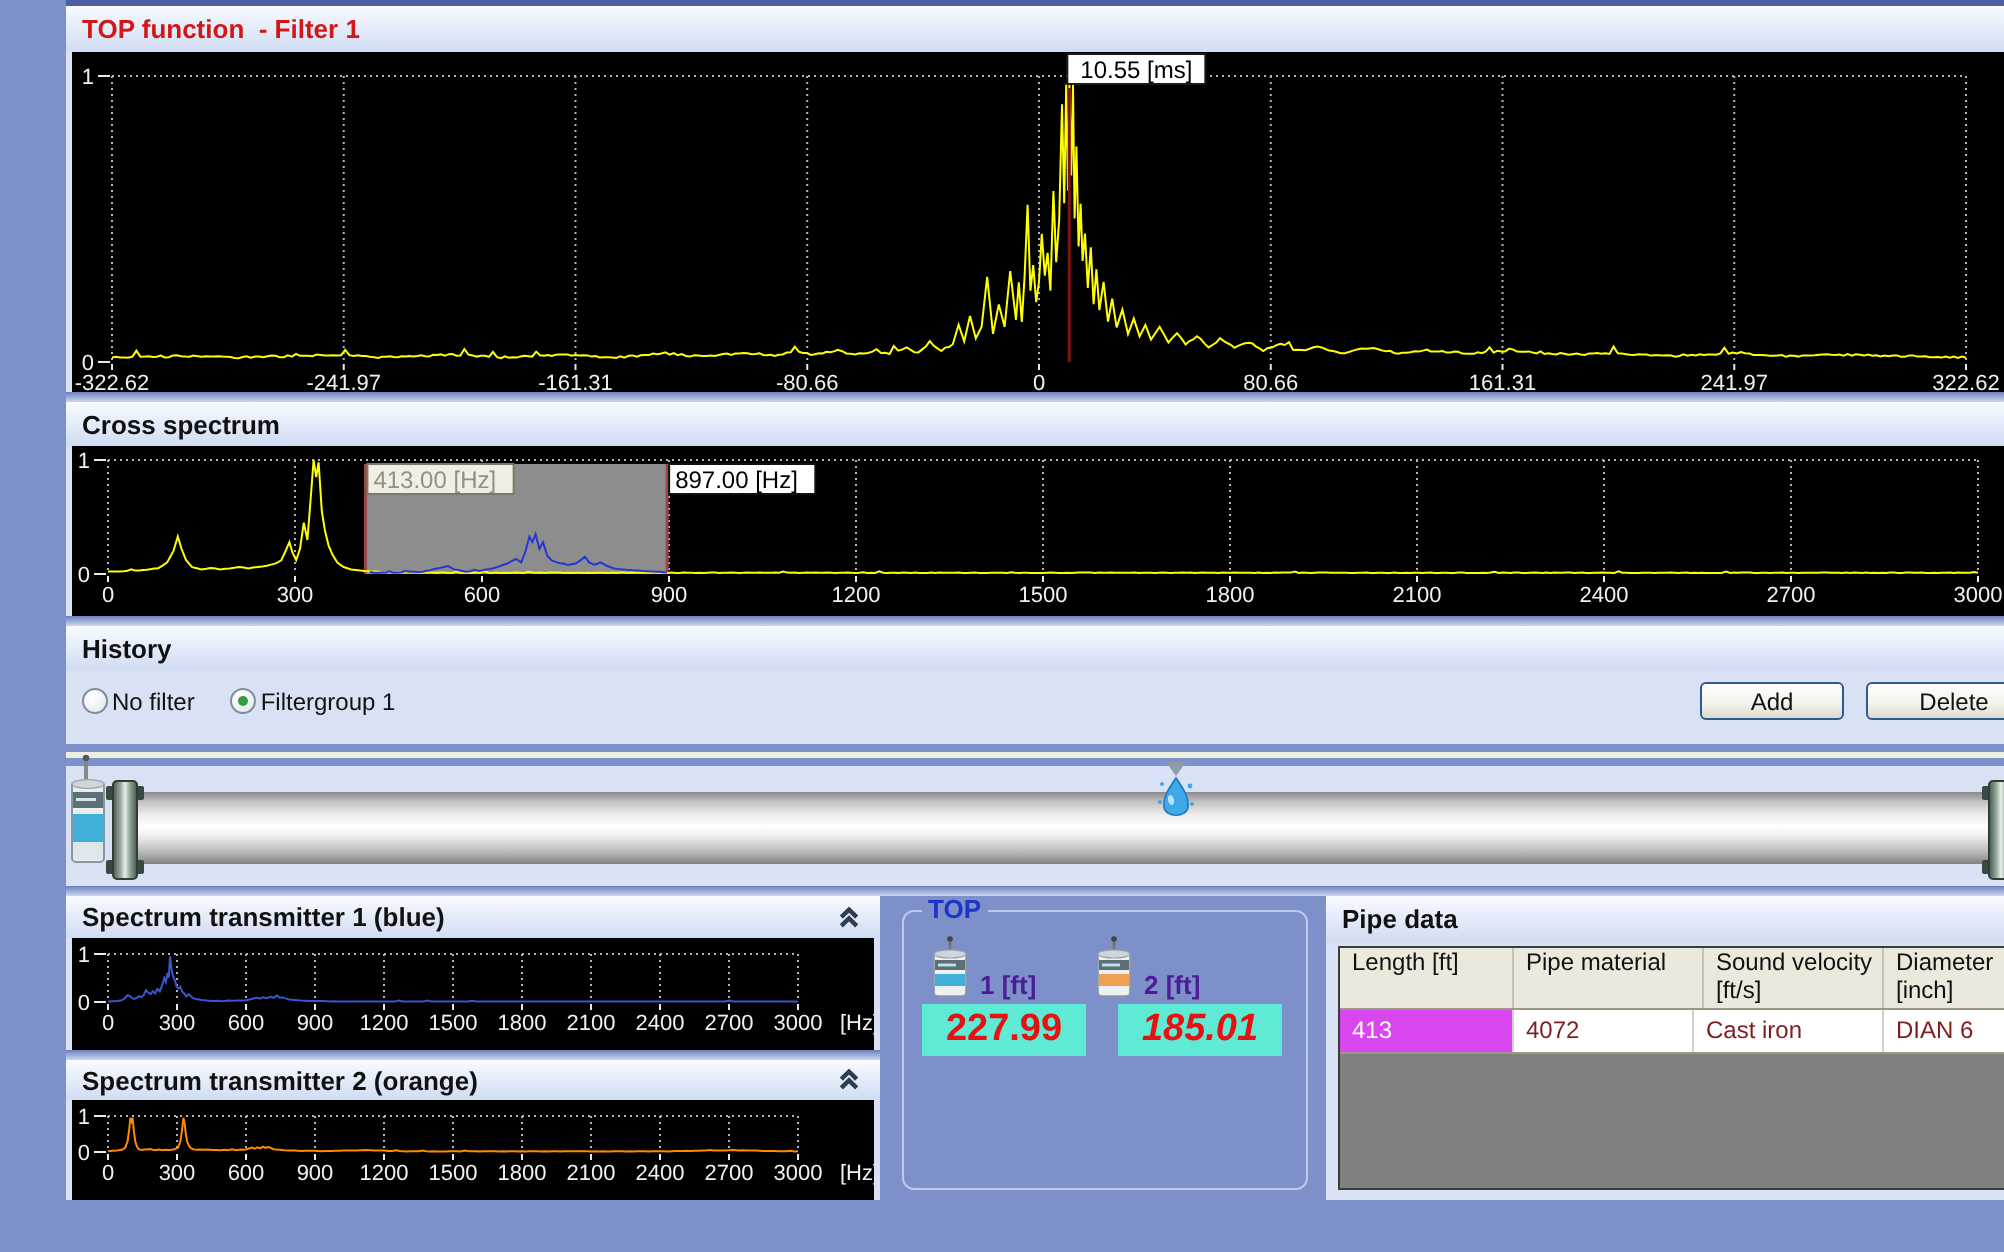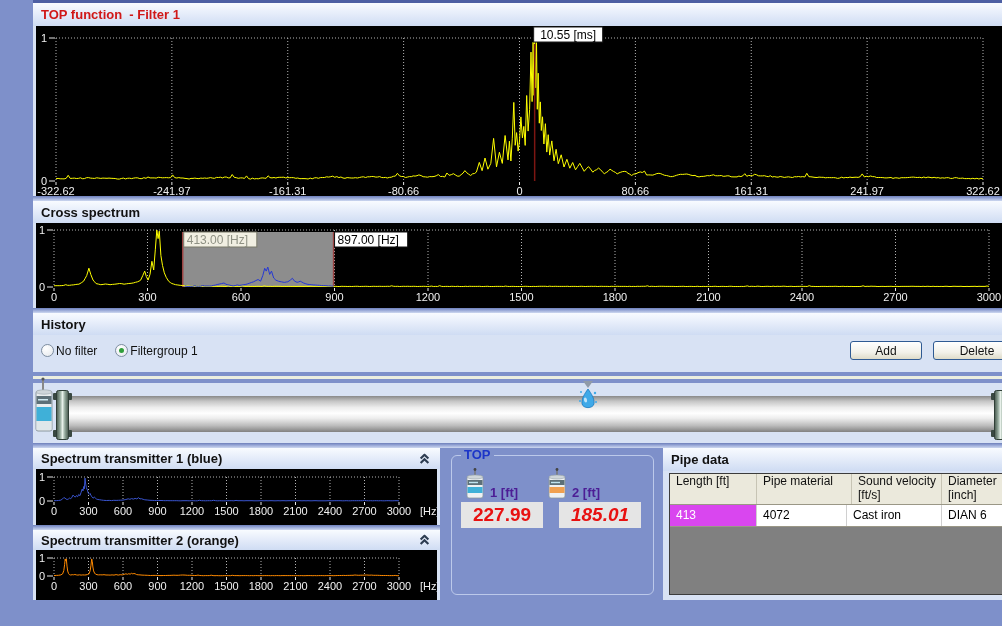--- a/index.html
+++ b/index.html
@@ -37,29 +37,29 @@
  .col-left{width:407px;}
  .col-mid{width:223px;position:relative;}
  .col-right{width:372px;}
  .rightpanel{height:152px;}
  .topbox{position:absolute;left:11px;top:7px;width:203px;height:140px;border:1px solid #bcc9ea;border-radius:6px;box-sizing:border-box;}
  .topbox .legend{position:absolute;top:-8px;left:9px;padding:0 3px;font-size:13px;font-weight:bold;color:#1c35c8;background:#7e90ca;line-height:14px;}
  .sg{position:absolute;top:12px;}
  .sg1{left:13px;}
  .sg2{left:95px;}
  .s-label{position:absolute;top:17px;left:25px;font-size:13px;font-weight:bold;color:#4c1d95;white-space:nowrap;}
- .value-box{position:absolute;top:46px;width:82px;height:26px;background:#e5e5e5;color:#e81111;font-size:19px;font-weight:bold;text-align:center;line-height:26px;}
+ .value-box{position:absolute;top:46px;width:82px;height:26px;background:#5eead4;color:#e81111;font-size:19px;font-weight:bold;text-align:center;line-height:26px;}
  .vb1{left:9px;}
  .vb2{left:107px;font-style:italic;}
  .pd-body{position:relative;height:129px;}
  .pd-table{position:absolute;left:6px;top:2px;width:361px;height:122px;border:1px solid #3c3c3c;background:#808080;box-sizing:border-box;overflow:hidden;}
  .pd-head{display:flex;height:30px;background:#ebe9dc;border-bottom:1px solid #9a9786;}
  .pd-th{box-sizing:border-box;padding-left:6px;font-size:12px;color:#111;border-right:1px solid #c7c4b4;line-height:14px;display:flex;flex-direction:column;justify-content:flex-start;}
  .pd-row{display:flex;height:21px;background:#fff;border-bottom:1px solid #9a9786;}
- .pd-td{box-sizing:border-box;padding:3px 0 0 6px;font-size:12px;color:#000000;border-right:1px solid #d0d0d0;}
+ .pd-td{box-sizing:border-box;padding:3px 0 0 6px;font-size:12px;color:#7f1d1d;border-right:1px solid #d0d0d0;}
  .pd-td.sel{background:#d946ef;color:#fff;}
  .c0{width:87px;}
  .c1{width:90px;}
  .c2{width:95px;}
  .c3{flex:1;border-right:none;}
 </style>
 </head>
 <body>
 
 <div class="app">

